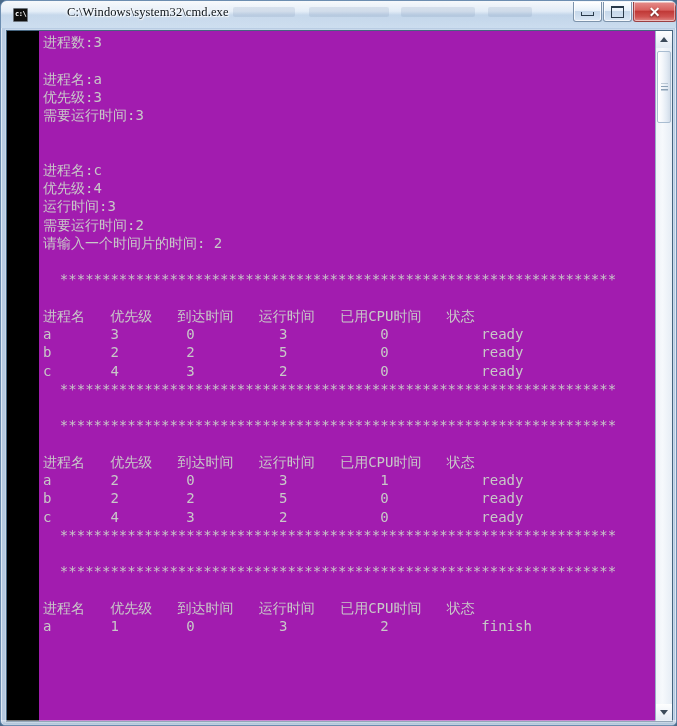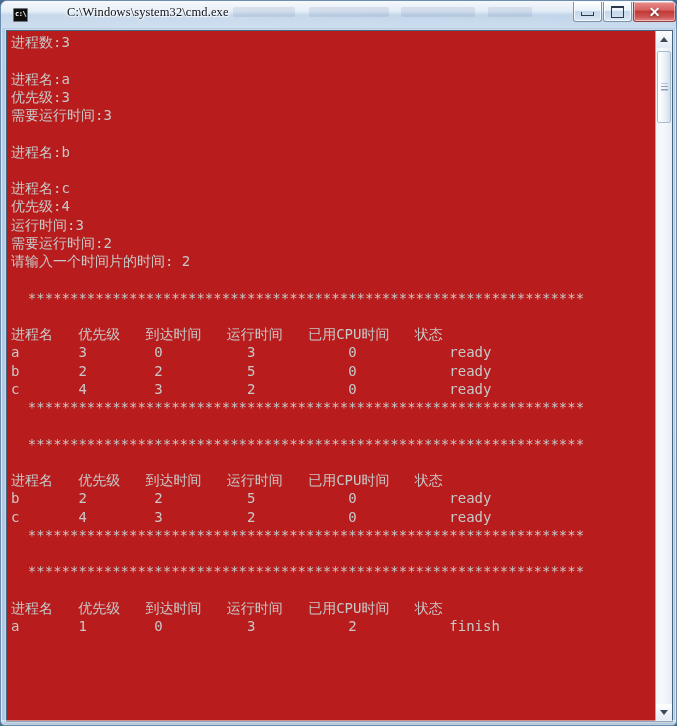--- a/index.html
+++ b/index.html
@@ -159,23 +159,24 @@
     background: #000000;
     border: 1px solid #46657f;
     box-shadow: 0 0 0 1px rgba(255,255,255,0.25);
     overflow: hidden;
     display: flex;
   }
 
   #console-text {
     position: relative;
     flex: 1 1 auto;
-    background: #b91c1c;
+    background: #a21caf;
     overflow: hidden;
     padding: 2px 0 0 4px;
+    margin-left: 32px;
   }
 
   .cline {
     font-family: "DejaVu Sans Mono", "Liberation Mono", monospace;
     font-size: 14px;
     line-height: 18.25px;
     height: 18.25px;
     color: #c8c8c8;
     white-space: pre;
     letter-spacing: 0px;
@@ -282,39 +283,39 @@
 
   <div id="console-frame">
 
     <div id="console-text">
         <div class="cline">进程数:3</div>
         <div class="cline blank"> </div>
         <div class="cline">进程名:a</div>
         <div class="cline">优先级:3</div>
         <div class="cline">需要运行时间:3</div>
         <div class="cline blank"> </div>
-        <div class="cline">进程名:b</div>
         <div class="cline blank"> </div>
         <div class="cline">进程名:c</div>
         <div class="cline">优先级:4</div>
         <div class="cline">运行时间:3</div>
         <div class="cline">需要运行时间:2</div>
         <div class="cline">请输入一个时间片的时间: 2</div>
         <div class="cline blank"> </div>
         <div class="cline">  ******************************************************************</div>
         <div class="cline blank"> </div>
         <div class="cline">进程名   优先级   到达时间   运行时间   已用CPU时间   状态</div>
         <div class="cline">a       3        0          3           0           ready</div>
         <div class="cline">b       2        2          5           0           ready</div>
         <div class="cline">c       4        3          2           0           ready</div>
         <div class="cline">  ******************************************************************</div>
         <div class="cline blank"> </div>
         <div class="cline">  ******************************************************************</div>
         <div class="cline blank"> </div>
         <div class="cline">进程名   优先级   到达时间   运行时间   已用CPU时间   状态</div>
+        <div class="cline">a       2        0          3           1           ready</div>
         <div class="cline">b       2        2          5           0           ready</div>
         <div class="cline">c       4        3          2           0           ready</div>
         <div class="cline">  ******************************************************************</div>
         <div class="cline blank"> </div>
         <div class="cline">  ******************************************************************</div>
         <div class="cline blank"> </div>
         <div class="cline">进程名   优先级   到达时间   运行时间   已用CPU时间   状态</div>
         <div class="cline">a       1        0          3           2           finish</div>
       </div>
 

